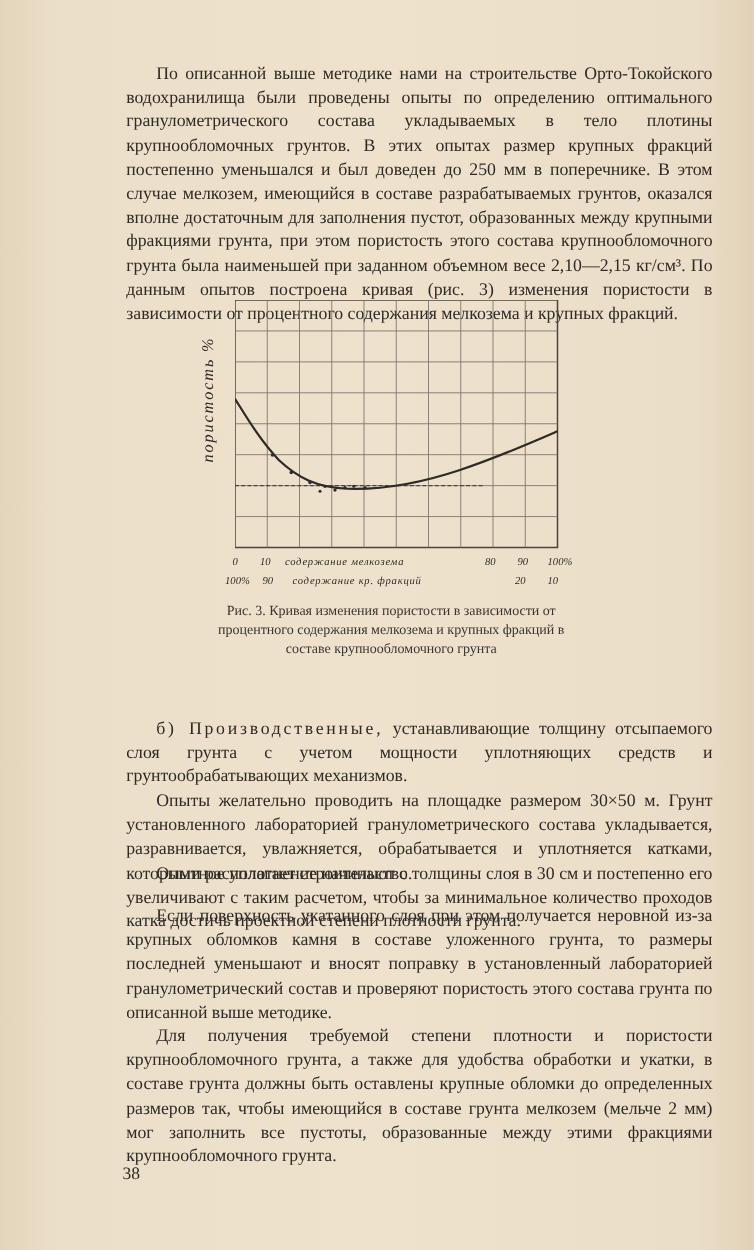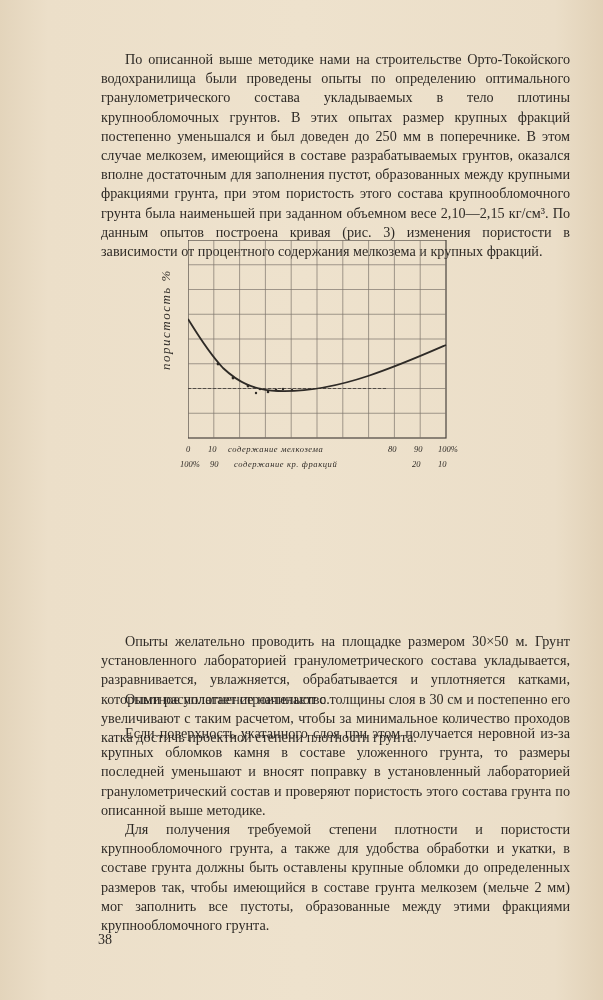--- a/index.html
+++ b/index.html
@@ -112,21 +112,23 @@
         <text x="258" y="10">100%</text>
         <text x="0" y="25">100%</text>
         <text x="30" y="25">90</text>
         <text x="54" y="25" letter-spacing="0.6">содержание кр. фракций</text>
         <text x="232" y="25">20</text>
         <text x="258" y="25">10</text>
       </g>
     </svg>
   </div>
 
+  <div class="caption">Рис. 3. Кривая изменения пористости в зависимости от процентного содержания мелкозема и крупных фракций в составе крупнообломочного грунта</div>
 
+  <p class="para" style="top:570px;"><span class="spaced">б) Производственные,</span><span> устанавливающие толщину отсыпаемого слоя грунта с учетом мощности уплотняющих средств и грунтообрабатывающих механизмов.</span></p>
 
   <p class="para" style="top:628px;">Опыты желательно проводить на площадке размером 30×50 м. Грунт установленного лабораторией гранулометрического состава укладывается, разравнивается, увлажняется, обрабатывается и уплотняется катками, которыми располагает строительство.</p>
   <p class="para" style="top:686px;">Опытное уплотнение начинают с толщины слоя в 30 см и постепенно его увеличивают с таким расчетом, чтобы за минимальное количество проходов катка достичь проектной степени плотности грунта.</p>
   <p class="para" style="top:720px;">Если поверхность укатанного слоя при этом получается неровной из-за крупных обломков камня в составе уложенного грунта, то размеры последней уменьшают и вносят поправку в установленный лабораторией гранулометрический состав и проверяют пористость этого состава грунта по описанной выше методике.</p>
   <p class="para" style="top:816px;">Для получения требуемой степени плотности и пористости крупнообломочного грунта, а также для удобства обработки и укатки, в составе грунта должны быть оставлены крупные обломки до определенных размеров так, чтобы имеющийся в составе грунта мелкозем (мельче 2 мм) мог заполнить все пустоты, образованные между этими фракциями крупнообломочного грунта.</p>
 
   <div class="page-number" style="top:932px;">38</div>
 </div>
 
 </body></html>

